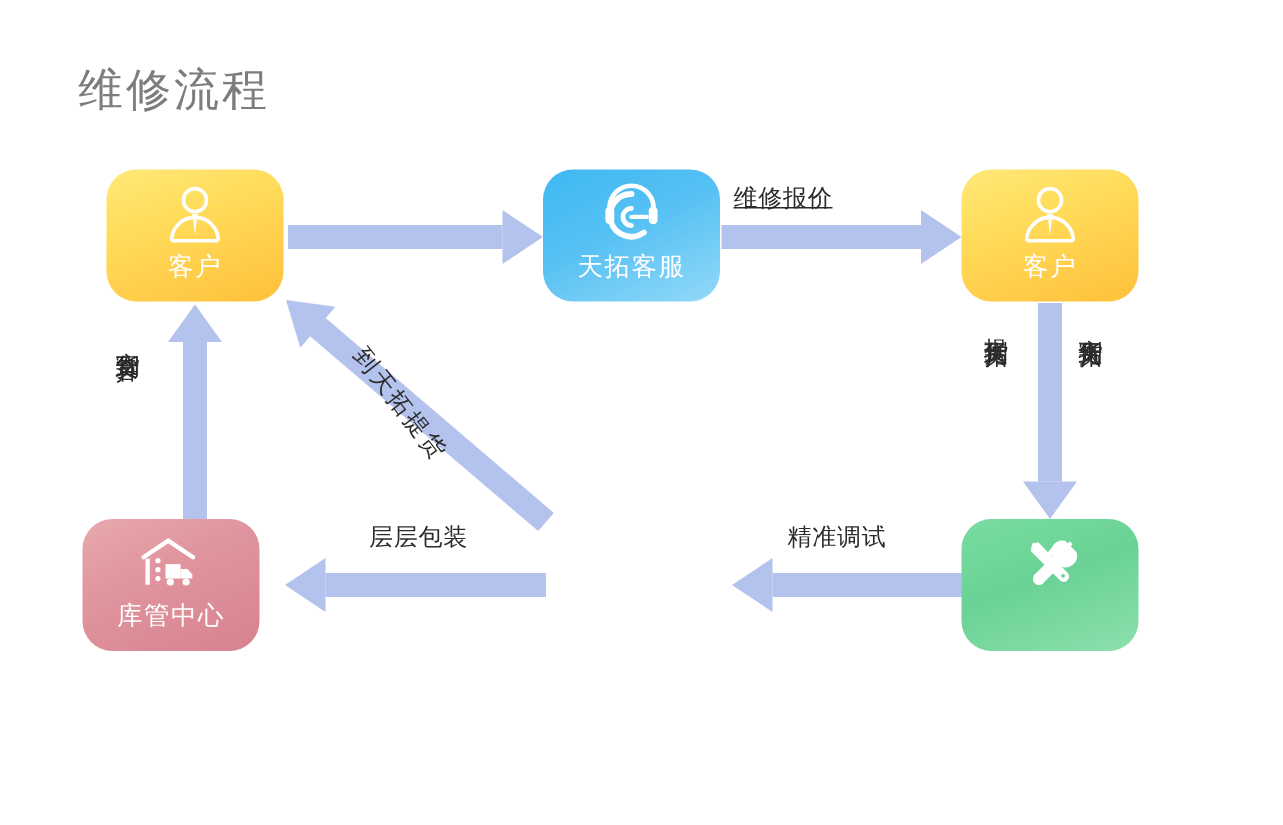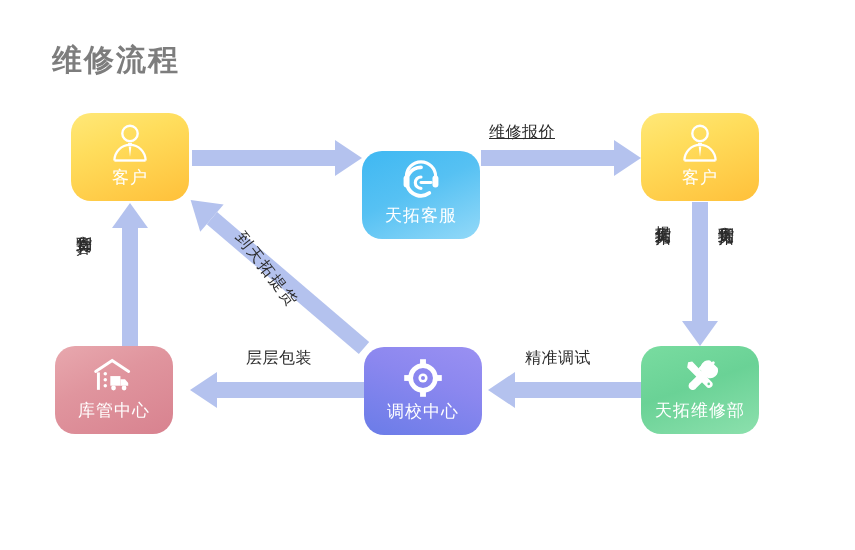--- a/index.html
+++ b/index.html
@@ -20,21 +20,21 @@
     height: 550px;
     background: #ffffff;
   }
 
   
   #page-title {
     position: absolute;
     left: 52px;
     top: 40px;
     font-size: 30px;
-    font-weight: bold;
+    font-weight: normal;
     color: #7d7d7d;
     letter-spacing: 2px;
   }
 
   
   .node {
     position: absolute;
     width: 118px;
     height: 88px;
     border-radius: 20px;
@@ -56,21 +56,20 @@
     font-size: 17px;
     color: #ffffff;
     letter-spacing: 1px;
     line-height: 22px;
   }
   .n-yellow {
     background: linear-gradient(160deg, #ffe878 0%, #ffdd5c 35%, #ffc03a 100%);
   }
   .n-blue {
     background: linear-gradient(155deg, #3fb8f2 0%, #56c1f3 45%, #93d9f8 100%);
-    margin-top: 38px;
   }
   .n-green {
     background: linear-gradient(160deg, #79dca0 0%, #6ad296 45%, #8ce0ad 100%);
   }
   .n-purple {
     background: linear-gradient(200deg, #9a90f2 0%, #8b87ef 40%, #6a7ce8 100%);
   }
   .n-pink {
     background: linear-gradient(155deg, #e8a8ae 0%, #e0959e 40%, #d8828f 100%);
   }
@@ -219,35 +218,22 @@
     <div class="node-label">客户</div>
   </div>
 
   <div class="node n-green" id="node-repair">
     <svg class="glyph" viewBox="0 0 48 48">
       <path d="M11 8 l4.5 -1 L36 28.5 a4 4 0 1 1 -5.5 5.5 L10 13.5 Z" fill="#ffffff"></path>
       <circle cx="33.5" cy="31.5" r="1.4" fill="#6ad296"></circle>
       <path d="M38.5 8.5 l-6.5 6.5 M31 8 l-6.8 6.8" stroke="#ffffff" stroke-width="3.2" stroke-linecap="round"></path>
       <path d="M35 6 a8.5 8.5 0 0 0 -9.5 12 L14 29.5 a4.6 4.6 0 1 0 6.2 6.2 L31.5 24.5 a8.5 8.5 0 0 0 11.8 -10.2" fill="#ffffff"></path>
     </svg>
-    <div class="node-label">天拓维修部</div>
-  </div>
-
-  <div class="node n-purple" id="node-calibrate">
-    <svg class="glyph" viewBox="0 0 48 48">
-      <circle cx="24" cy="24" r="13.5" fill="none" stroke="#ffffff" stroke-width="5.2"></circle>
-      <circle cx="24" cy="24" r="5" fill="#ffffff"></circle>
-      <circle cx="24" cy="24" r="2.2" fill="#8b87ef"></circle>
-      <rect x="20.8" y="3.5" width="6.4" height="8" fill="#ffffff"></rect>
-      <rect x="20.8" y="36.5" width="6.4" height="8" fill="#ffffff"></rect>
-      <rect x="3.5" y="20.8" width="8" height="6.4" fill="#ffffff"></rect>
-      <rect x="36.5" y="20.8" width="8" height="6.4" fill="#ffffff"></rect>
-    </svg>
-    <div class="node-label">调校中心</div>
-  </div>
+  </div>
+
 
   <div class="node n-pink" id="node-warehouse">
     <svg class="glyph" viewBox="0 0 48 48">
       <path d="M4 18 L22 6 L40 18" fill="none" stroke="#ffffff" stroke-width="3.2" stroke-linecap="round"></path>
       <line x1="7" y1="19" x2="7" y2="38" stroke="#ffffff" stroke-width="3.2"></line>
       <circle cx="14.5" cy="20.5" r="1.9" fill="#ffffff"></circle>
       <circle cx="14.5" cy="27" r="1.9" fill="#ffffff"></circle>
       <circle cx="14.5" cy="33.5" r="1.9" fill="#ffffff"></circle>
       <rect x="20" y="23" width="11" height="10.5" fill="#ffffff"></rect>
       <path d="M31 26.5 h5 l3.5 4 v3 h-8.5 z" fill="#ffffff"></path>

